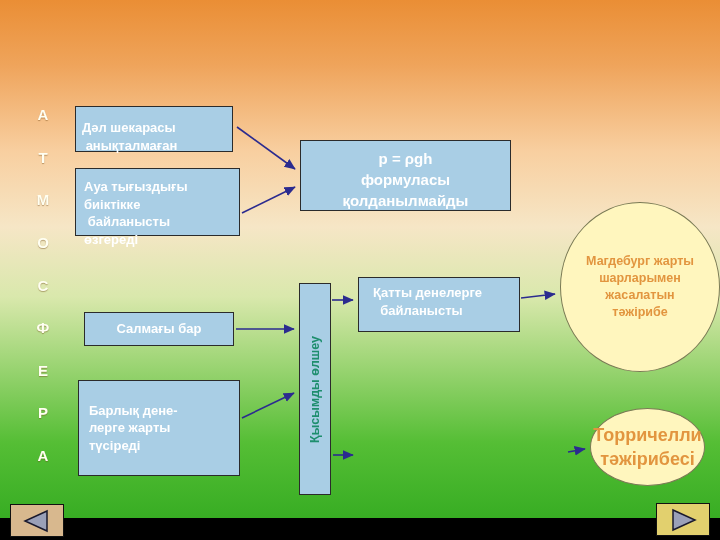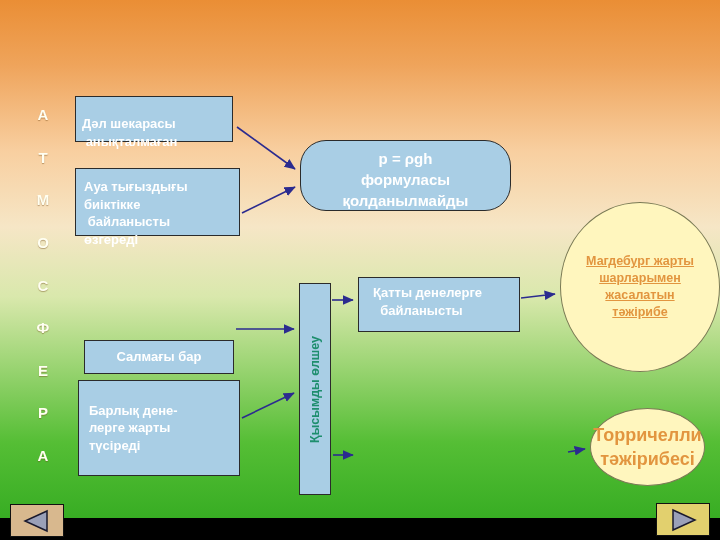--- a/index.html
+++ b/index.html
@@ -19,37 +19,37 @@
     display:flex; flex-direction:column; justify-content:space-between; align-items:center;
     color:var(--letters); font-weight:bold; font-size:15px;
     text-shadow: 0 1px 1px rgba(110,70,20,.45);
   }
   .box {
     position:absolute; z-index:3;
     background:var(--box-bg); border:1px solid var(--box-border);
     color:var(--box-text); font-weight:bold; font-size:13px; line-height:1.35;
     white-space:pre-wrap;
   }
-  .b1 { left:75px; top:96px; width:158px; height:46px; padding:18px 6px; }
+  .b1 { left:75px; top:106px; width:158px; height:46px; padding:12px 6px; }
   .b2 { left:75px; top:168px; width:165px; height:68px; padding:9px 8px; }
-  .b3 { left:84px; top:312px; width:150px; height:34px; display:flex; align-items:center; justify-content:center;margin-top:28px; }
+  .b3 { left:84px; top:312px; width:150px; height:34px; display:flex; align-items:center; justify-content:center; }
   .b4 { left:78px; top:380px; width:162px; height:96px; display:flex; align-items:center; padding-left:10px; }
-  .bf { left:300px; top:140px; width:211px; height:71px; font-size:15px; text-align:center; padding-top:7px; line-height:1.4;border-radius:26px; }
+  .bf { left:300px; top:140px; width:211px; height:71px; font-size:15px; text-align:center; padding-top:7px; line-height:1.4; }
   .b5 { left:358px; top:277px; width:162px; height:55px; padding:6px 0 0 14px; }
   .b6 { left:358px; top:420px; width:208px; height:71px; padding:6px 0 0 8px; }
   .vbox { left:299px; top:283px; width:32px; height:212px; display:flex; align-items:center; justify-content:center; }
   .vbox span { writing-mode:vertical-rl; transform:rotate(180deg); color:var(--vertical-box-text); font-size:12.5px; font-weight:bold; white-space:nowrap; }
 
   .ellipse {
     position:absolute; z-index:3; border-radius:50%;
     background:var(--ellipse-bg); border:1px solid var(--ellipse-border);
     display:flex; align-items:center; justify-content:center; text-align:center;
     color:var(--ellipse-text); font-weight:bold; white-space:pre-wrap; line-height:1.35;
   }
-  .e1 { left:560px; top:202px; width:160px; height:170px; font-size:12.5px;text-decoration:underline; }
+  .e1 { left:560px; top:202px; width:160px; height:170px; font-size:12.5px; }
   .e2 { left:590px; top:408px; width:115px; height:78px; font-size:18px; }
 
   .blackbar { position:absolute; left:0; top:518px; width:720px; height:22px; background:#000; z-index:1; }
 
   .nav {
     position:absolute; z-index:4; width:54px; height:33px;
     border:1.5px solid #111; display:flex; align-items:center; justify-content:center;
     cursor:pointer; padding:0;
   }
   .nav-left  { left:10px;  top:504px; background:#D8B88E; }

